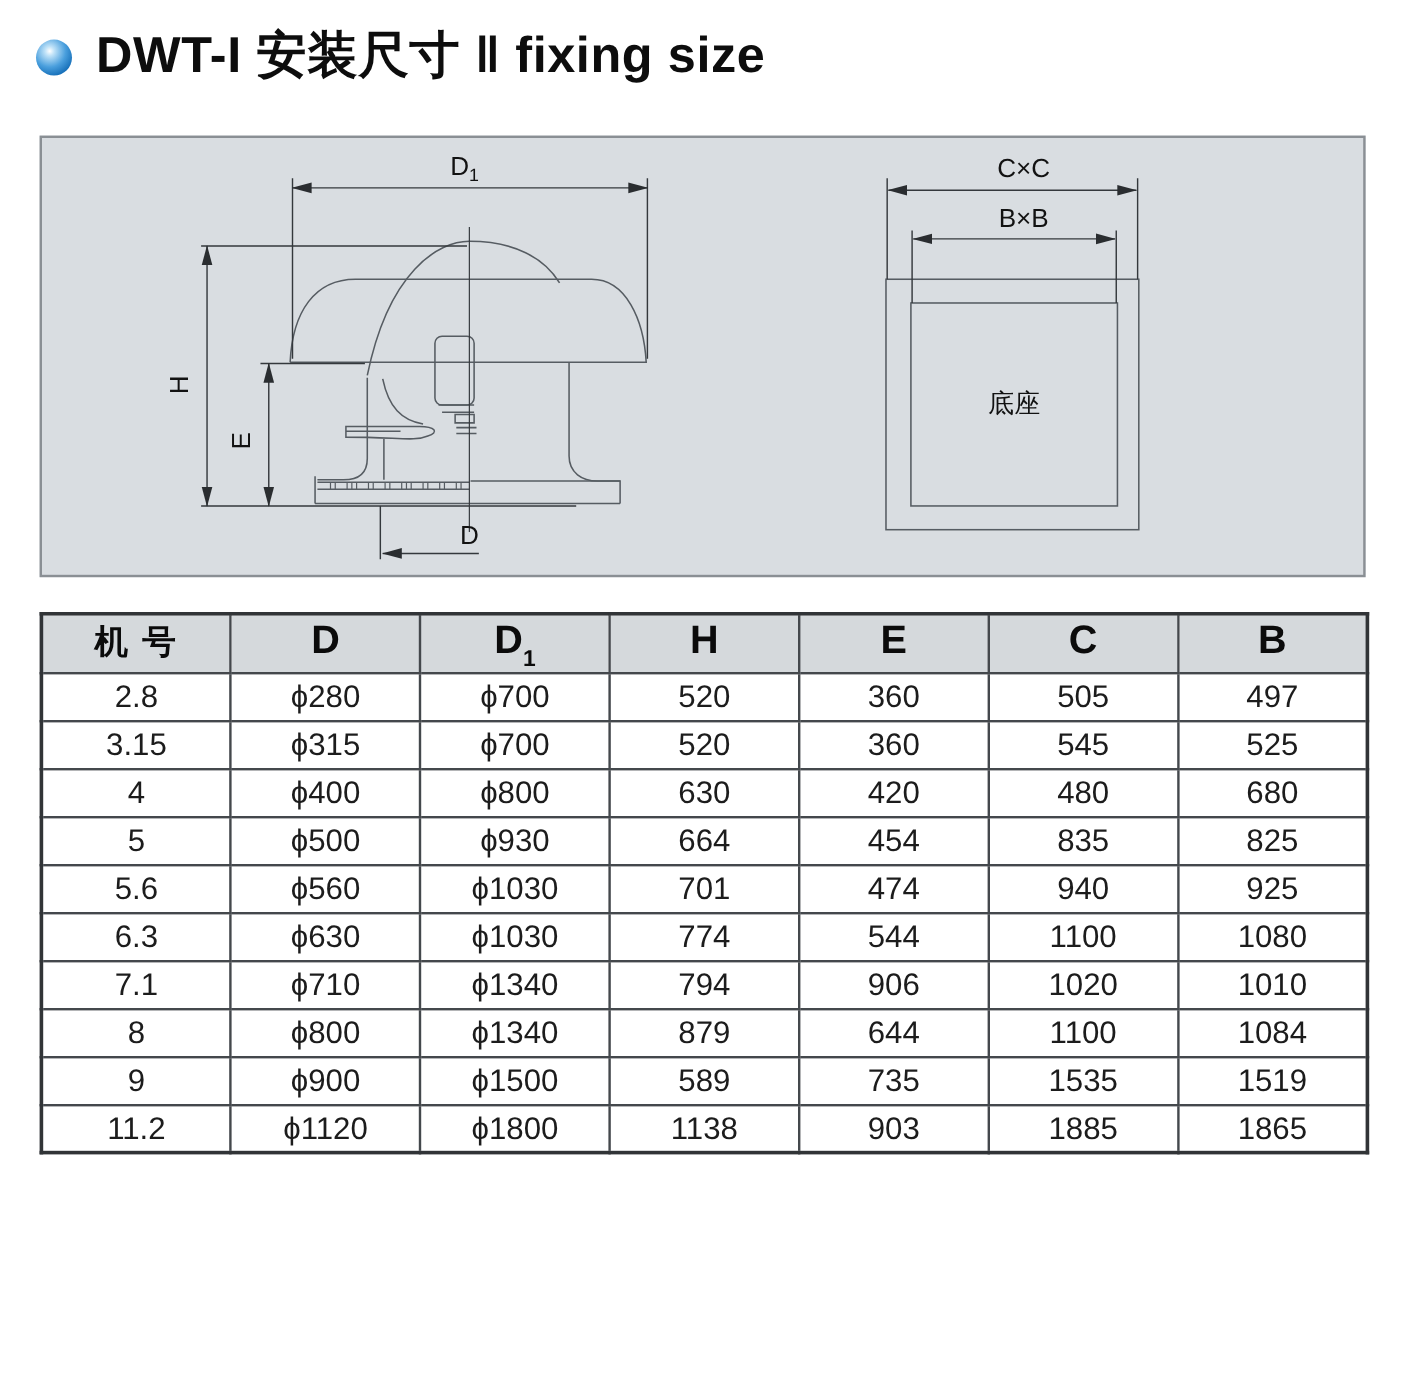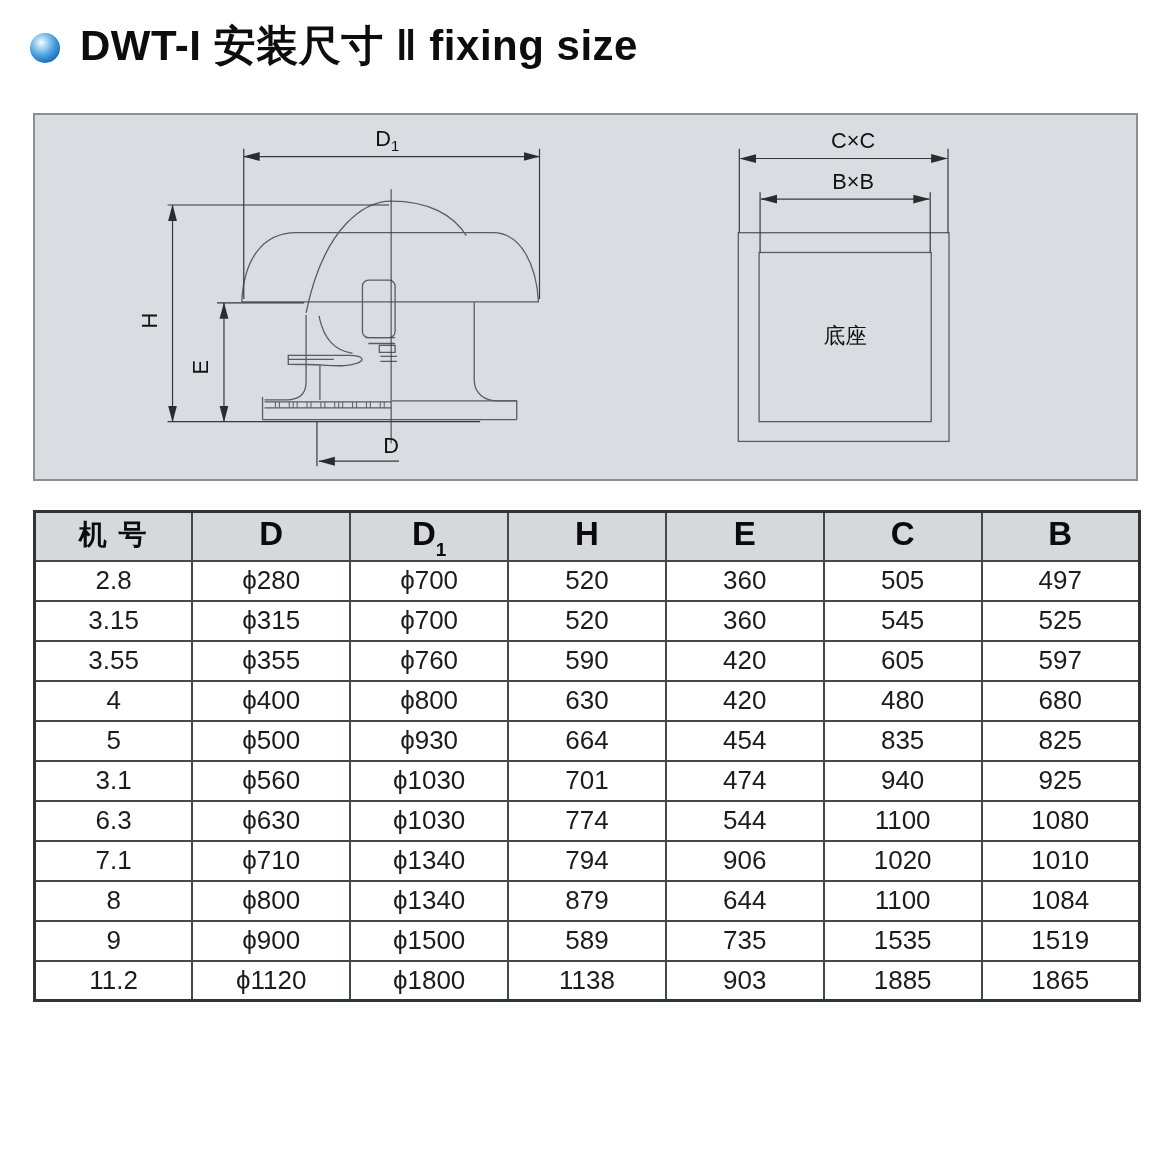--- a/index.html
+++ b/index.html
@@ -148,48 +148,39 @@
       <tr>
           <td>3.15</td>
           <td>ϕ315</td>
           <td>ϕ700</td>
           <td>520</td>
           <td>360</td>
           <td>545</td>
           <td>525</td>
         </tr>
       <tr>
-          <td>3.55</td>
-          <td>ϕ355</td>
-          <td>ϕ760</td>
-          <td>590</td>
-          <td>420</td>
-          <td>605</td>
-          <td>597</td>
-        </tr>
-      <tr>
           <td>4</td>
           <td>ϕ400</td>
           <td>ϕ800</td>
           <td>630</td>
           <td>420</td>
           <td>480</td>
           <td>680</td>
         </tr>
       <tr>
           <td>5</td>
           <td>ϕ500</td>
           <td>ϕ930</td>
           <td>664</td>
           <td>454</td>
           <td>835</td>
           <td>825</td>
         </tr>
       <tr>
-          <td>3.1</td>
+          <td>5.6</td>
           <td>ϕ560</td>
           <td>ϕ1030</td>
           <td>701</td>
           <td>474</td>
           <td>940</td>
           <td>925</td>
         </tr>
       <tr>
           <td>6.3</td>
           <td>ϕ630</td>

